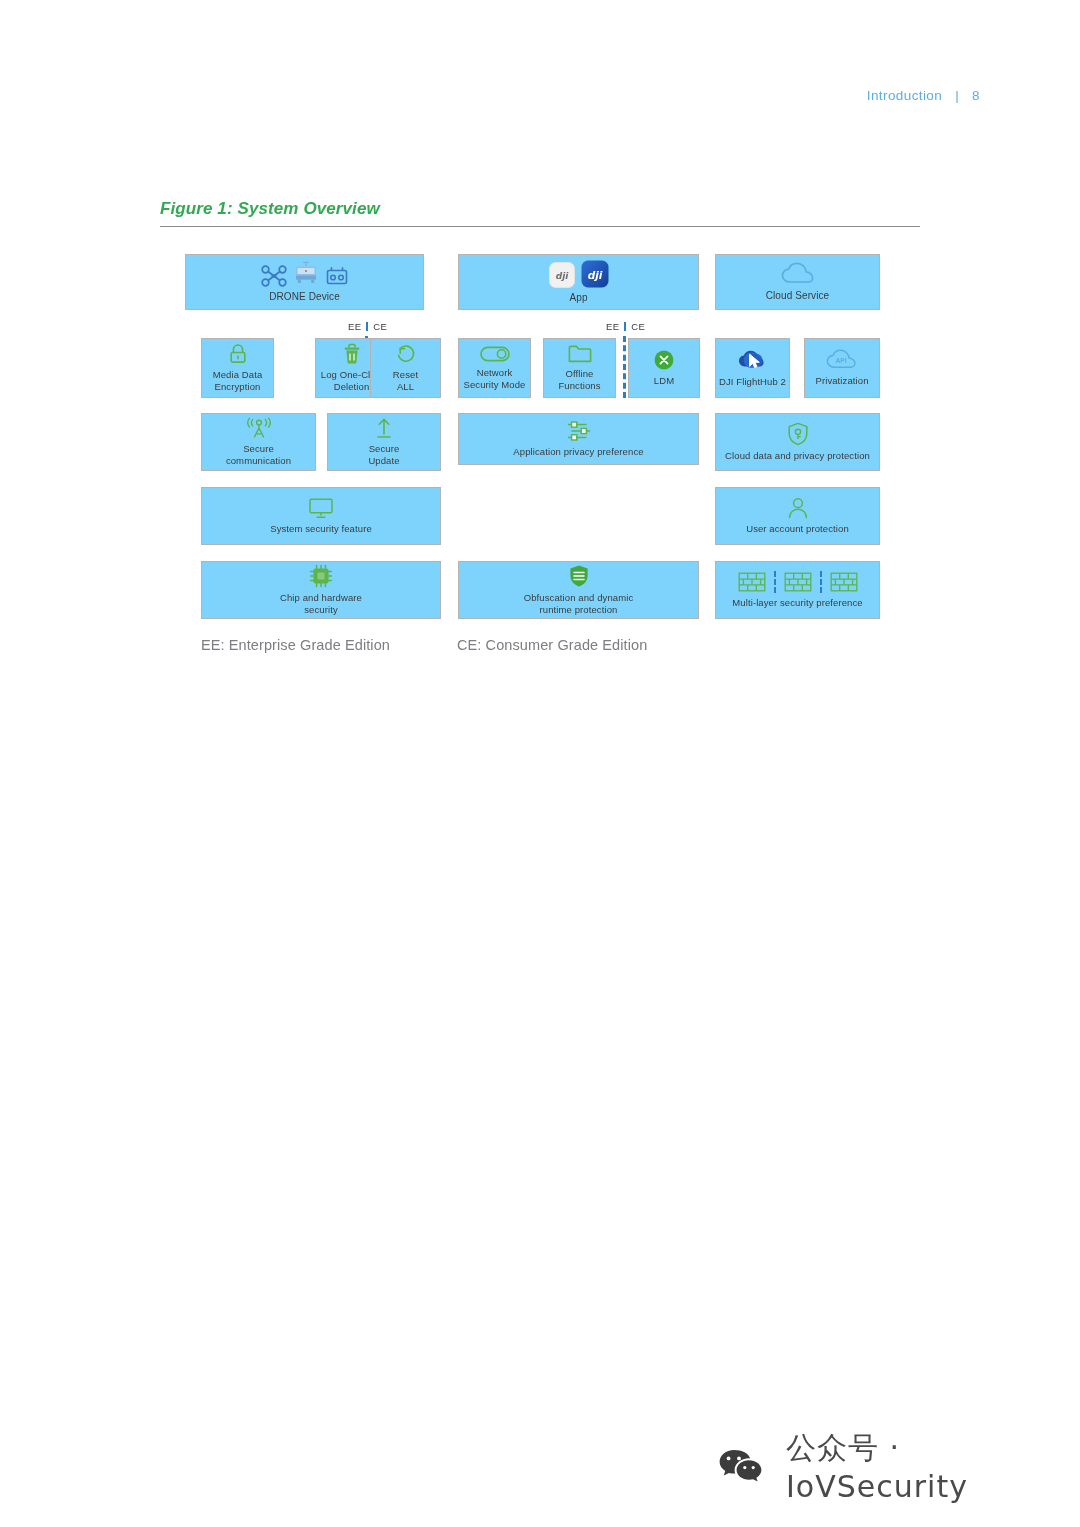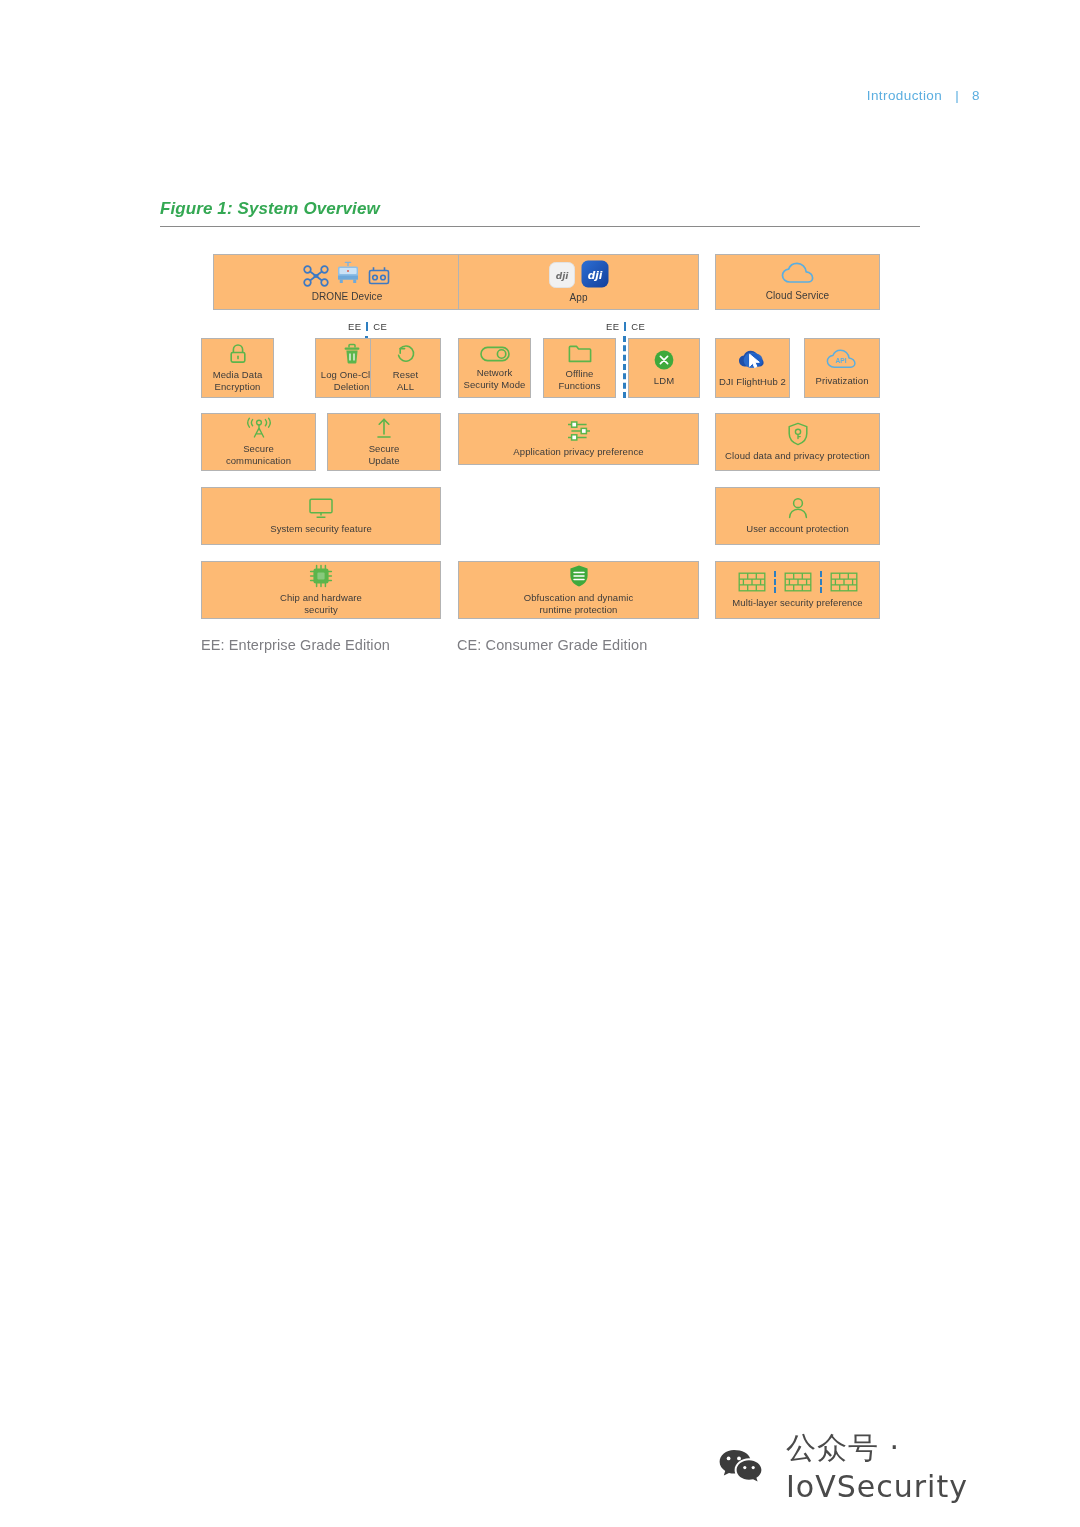--- a/index.html
+++ b/index.html
@@ -21,21 +21,21 @@
   }
   .fig-rule{
     position:absolute;left:160px;top:226px;width:760px;height:0;
     border-top:1.5px solid #8a8a8a;
   }
 
   .diagram{position:absolute;left:0;top:0;width:1080px;height:1527px;}
 
   .box{
     position:absolute;box-sizing:border-box;
-    border:1px solid #b3b3b3;background:#fdba74;
+    border:1px solid #b3b3b3;background:#7dd3fc;
     display:flex;flex-direction:column;
     align-items:center;justify-content:center;
   }
   .box .icons{display:flex;align-items:flex-end;justify-content:center;gap:6px;}
   .box .cap{
     text-align:center;color:#3b3b3b;line-height:1.28;
     margin-top:4px;letter-spacing:.1px;
   }
   .cap-sm{font-size:9.5px;}
   .cap-md{font-size:10px;}
@@ -77,21 +77,21 @@
   <span>Introduction</span>
   <span class="sep">|</span>
   <span>8</span>
 </div>
 
 <div class="fig-title">Figure 1: System Overview</div>
 <div class="fig-rule"></div>
 
 <div class="diagram">
 
-  <div class="box" style="left:213px;top:254px;width:268px;height:56px;">
+  <div class="box" style="left:185px;top:254px;width:239px;height:56px;">
     <div class="icons">
 
       <span>
         <svg width="26" height="22" viewBox="0 0 26 22">
           <g fill="none" stroke="#3C79C4" stroke-width="1.7" stroke-linecap="round">
             <circle cx="4.5" cy="4.5" r="3.3"></circle>
               <circle cx="21.5" cy="4.5" r="3.3"></circle>
             <circle cx="4.5" cy="17.5" r="3.3"></circle>
               <circle cx="21.5" cy="17.5" r="3.3"></circle>
             <path d="M7.4 6.8 L18.6 15.2 M18.6 6.8 L7.4 15.2"></path>

